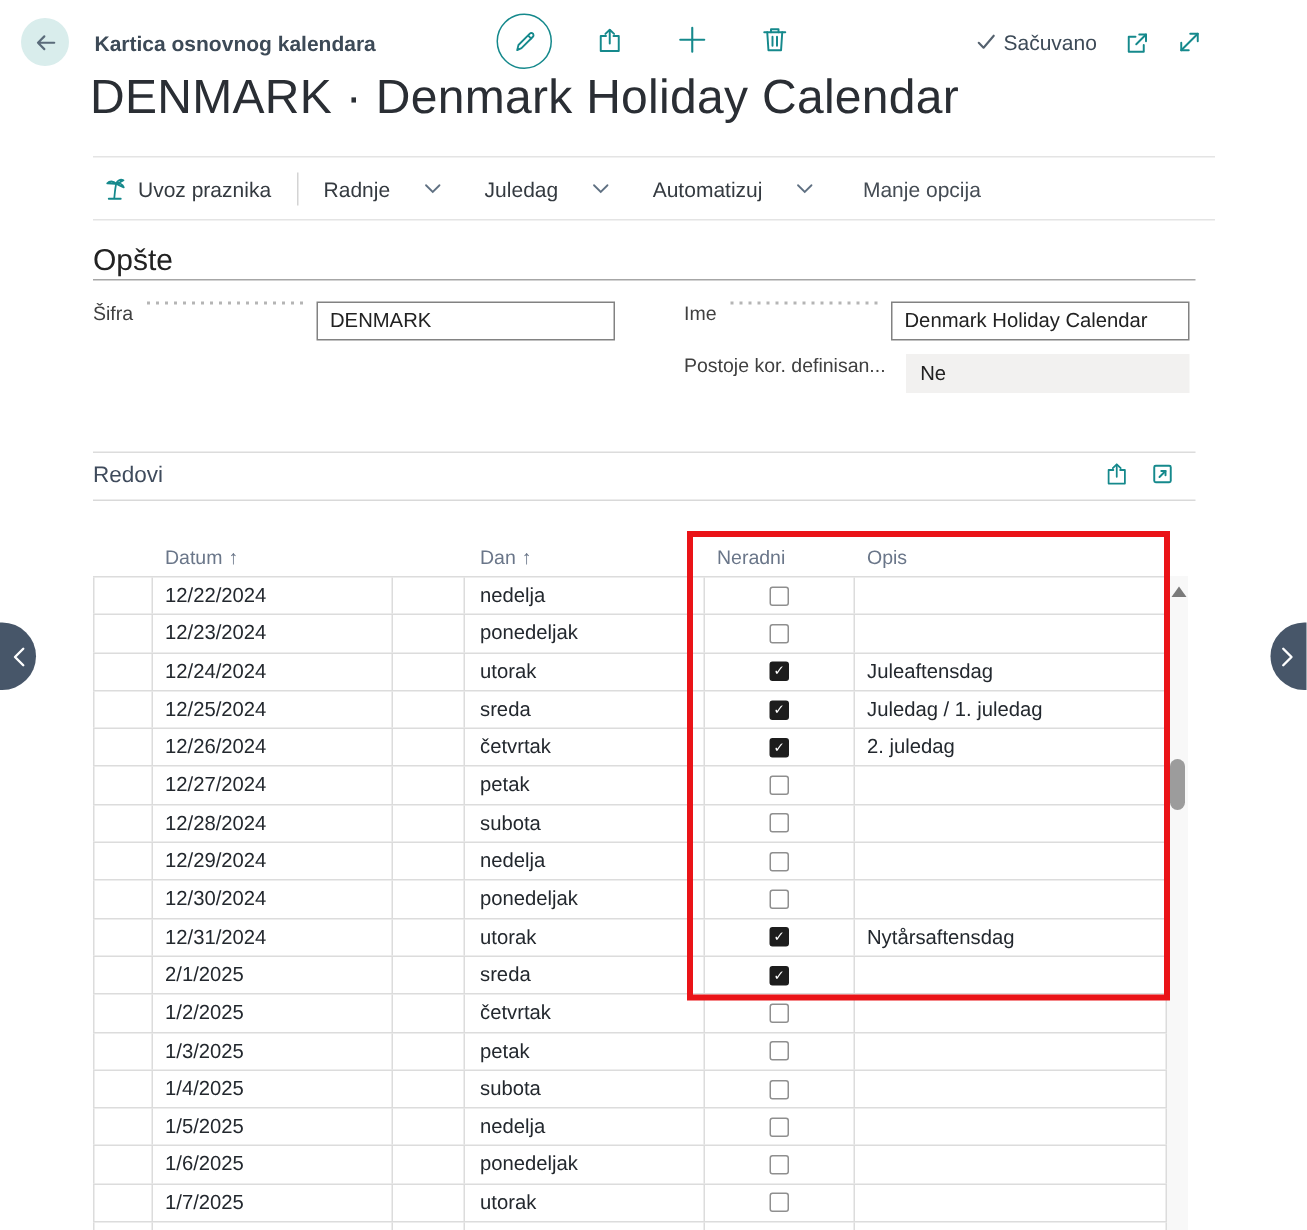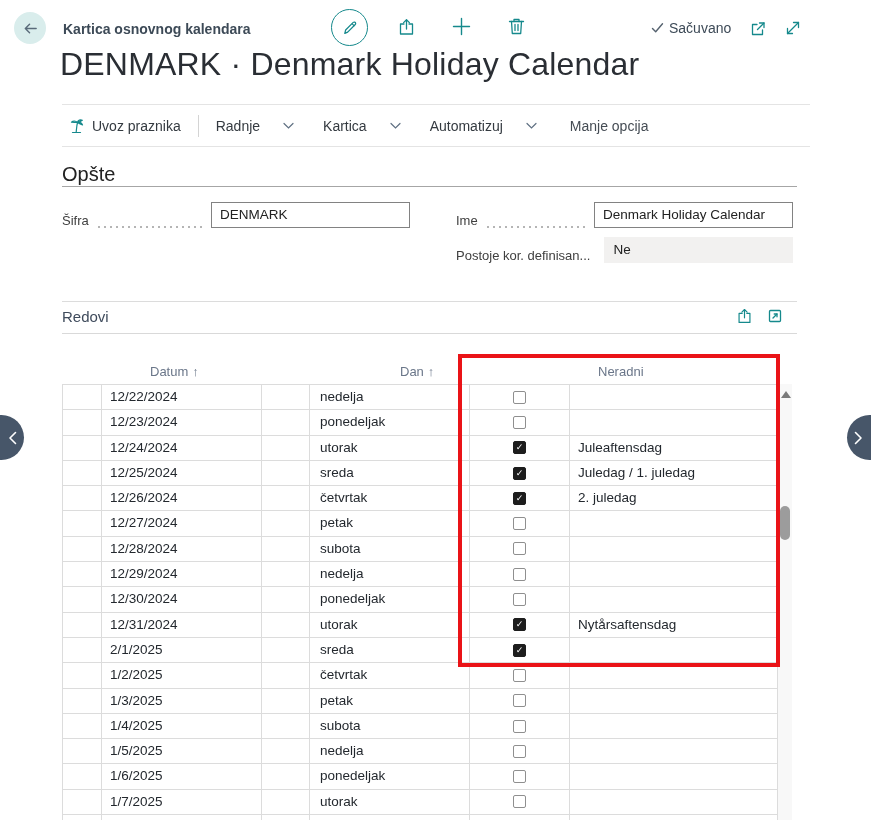--- a/index.html
+++ b/index.html
@@ -34,21 +34,21 @@
   .ab-item { display:flex; align-items:center; gap:7px; cursor:pointer; }
   .ab-sep { width:1px; height:22px; background:#d4d4d4; margin:0 17px; }
   .ab-menu { display:flex; align-items:center; gap:23px; margin-right:29px; cursor:pointer; }
   .chev { color:#5f7082; }
   .ab-more { color:#454c54; margin-left:4px; cursor:pointer; }
   .ab-import { padding-left:6px; }
 
   
   .sec-caption { left:62px; top:163px; font-size:20px; font-weight:400; color:#222; }
   .opste-line { left:62px; top:186px; width:735px; height:1px; background:#a6a6a6; }
-  .field-row { display:flex; align-items:flex-end; height:27px; }
+  .field-row { display:flex; align-items:flex-start; height:27px; }
   .f1 { left:62px;  top:201px; width:348px; }
   .f2 { left:456px; top:201px; width:337px; }
   .f3 { left:456px; top:236px; width:337px; }
   .f-label { font-size:13px; color:#404040; white-space:nowrap; }
   .f-dots { flex:1; height:2px; margin:0 7px;
     background-image:radial-gradient(circle,#b5b5b5 1px,transparent 1.2px);
     background-size:6px 2px; background-repeat:repeat-x; background-position:0 0; }
   .f-input { width:199px; height:26px; border:1px solid #828282; background:#fff;
     font-size:13.5px; color:#222; line-height:24px; padding:0 8px; white-space:nowrap; overflow:hidden; }
   .f-readonly { width:197px; height:26px; border:none; background:#f2f1f0;
@@ -58,21 +58,21 @@
 
   
   .redovi-caption { left:62px; top:308px; font-size:15px; color:#3f4b5c; }
   .redovi-share { left:735px; top:307px; }
   .redovi-focus { left:766px; top:307px; }
   .redovi-line { left:62px; top:333px; width:735px; height:1px; background:#d9d9d9; }
 
   
   .grid { left:62px; top:358px; width:717px; height:462px; overflow:hidden; }
   .thead { display:flex; height:26px; align-items:center; font-size:13px; color:#6a7689; }
-  .hc { display:flex; align-items:center; gap:4px;margin-left:40px; }
+  .hc { display:flex; align-items:center; gap:4px; }
   .w-sel{width:40px;} .w-date{width:160px;} .w-gap{width:48px;}
   .w-day{width:160px;} .w-nw{width:100px;} .w-desc{width:208px;}
   .h-date{padding-left:8px;} .h-day{padding-left:10px;}
   .h-nw{padding-left:8px;} .h-desc{padding-left:8px;}
   .trow { display:flex; height:25.3px; border-top:1px solid #dcdcdc; }
   .cell { height:100%; font-size:13.5px; color:#23282e; line-height:24.3px;
     white-space:nowrap; overflow:hidden; }
   .c-sel  { width:40px;  border-left:1px solid #dcdcdc; border-right:1px solid #dcdcdc; }
   .c-date { width:160px; border-right:1px solid #dcdcdc; padding-left:8px; }
   .c-gap  { width:48px;  border-right:1px solid #dcdcdc; }
@@ -199,21 +199,21 @@
   <div class="ab-sep"></div>
   <div class="ab-menu">
     <span>Radnje</span>
     <span class="chev">
       <svg width="11" height="8" viewBox="0 0 11 8" fill="none" stroke="#5f7082" stroke-width="1.2" stroke-linecap="round">
           <path d="M1 1.5l4.5 4.5L10 1.5"></path>
         </svg>
     </span>
   </div>
   <div class="ab-menu">
-    <span>Kartica</span>
+    <span>Juledag</span>
     <span class="chev">
       <svg width="11" height="8" viewBox="0 0 11 8" fill="none" stroke="#5f7082" stroke-width="1.2" stroke-linecap="round">
           <path d="M1 1.5l4.5 4.5L10 1.5"></path>
         </svg>
     </span>
   </div>
   <div class="ab-menu">
     <span>Automatizuj</span>
     <span class="chev">
       <svg width="11" height="8" viewBox="0 0 11 8" fill="none" stroke="#5f7082" stroke-width="1.2" stroke-linecap="round">
@@ -274,20 +274,23 @@
       <span>↑</span>
     </div>
     <div class="w-gap"></div>
     <div class="w-day h-day hc">
       <span>Dan</span>
       <span>↑</span>
     </div>
     <div class="w-nw h-nw hc">
       <span>Neradni</span>
     </div>
+    <div class="w-desc h-desc hc">
+      <span>Opis</span>
+    </div>
   </div>
   <div>
       <div class="trow">
         <div class="cell c-sel"></div>
         <div class="cell c-date">12/22/2024</div>
         <div class="cell c-gap"></div>
         <div class="cell c-day">nedelja</div>
         <div class="cell c-nw">
           <span class="cb"></span>
         </div>

